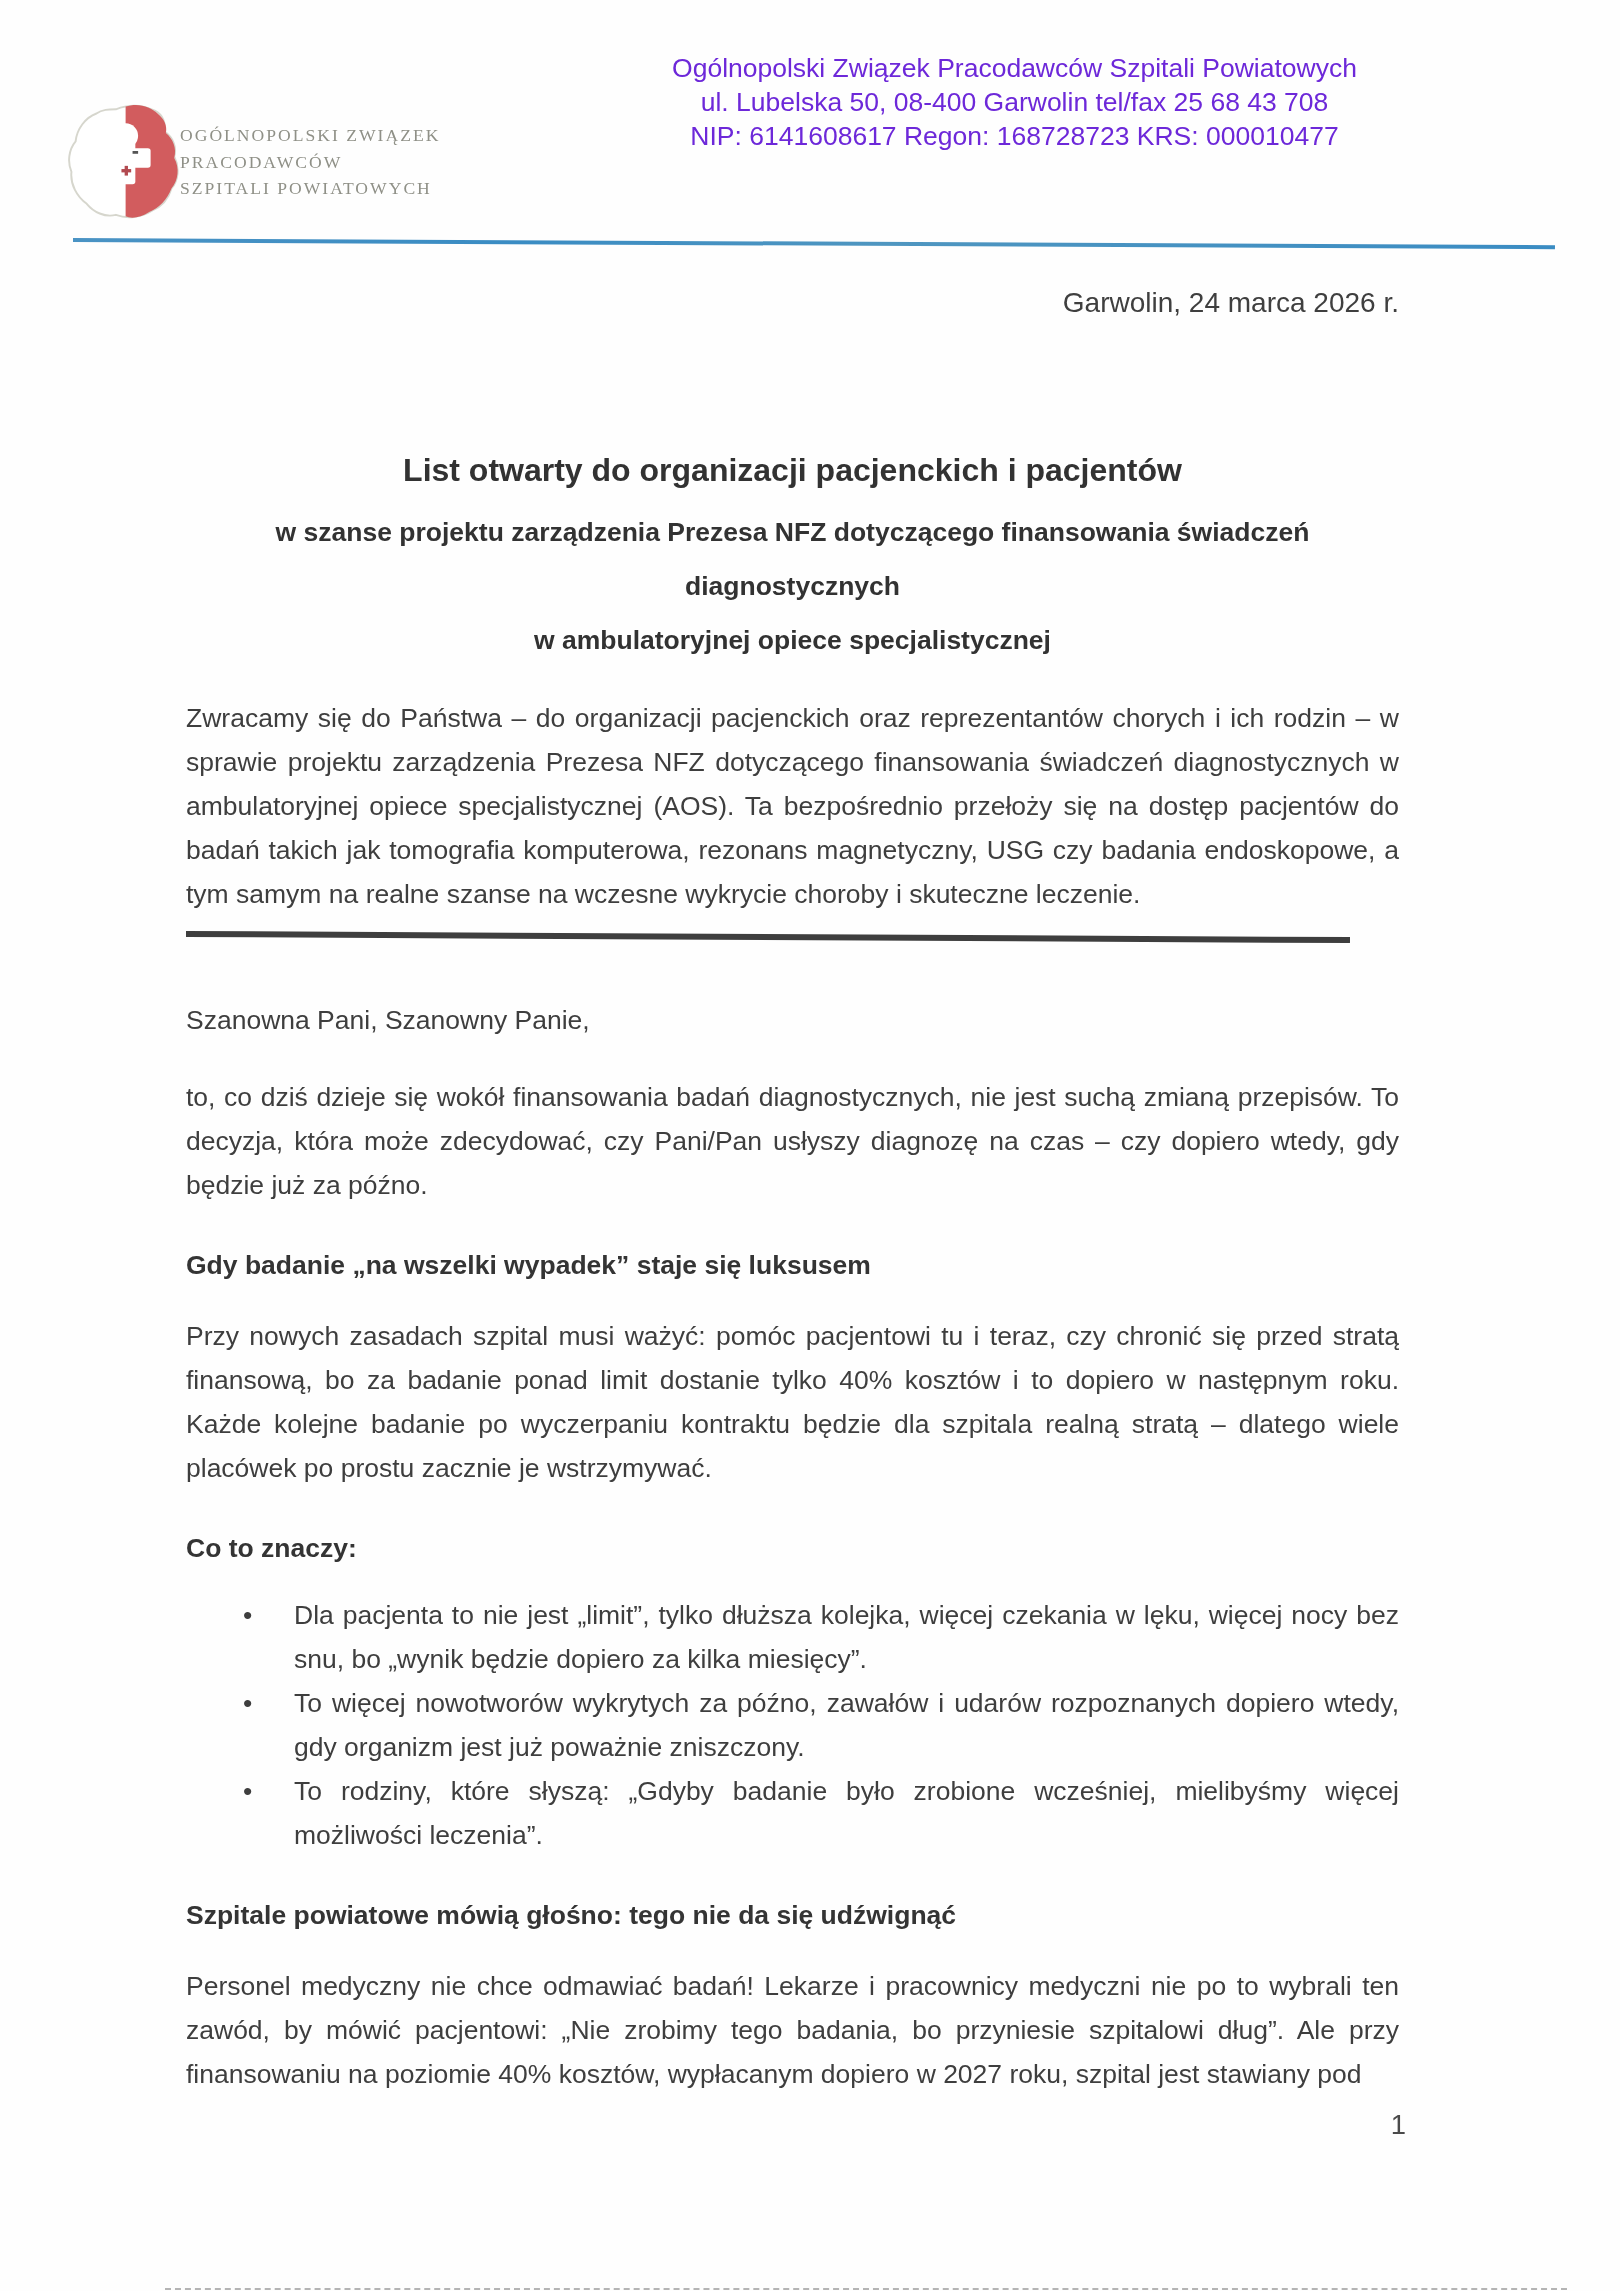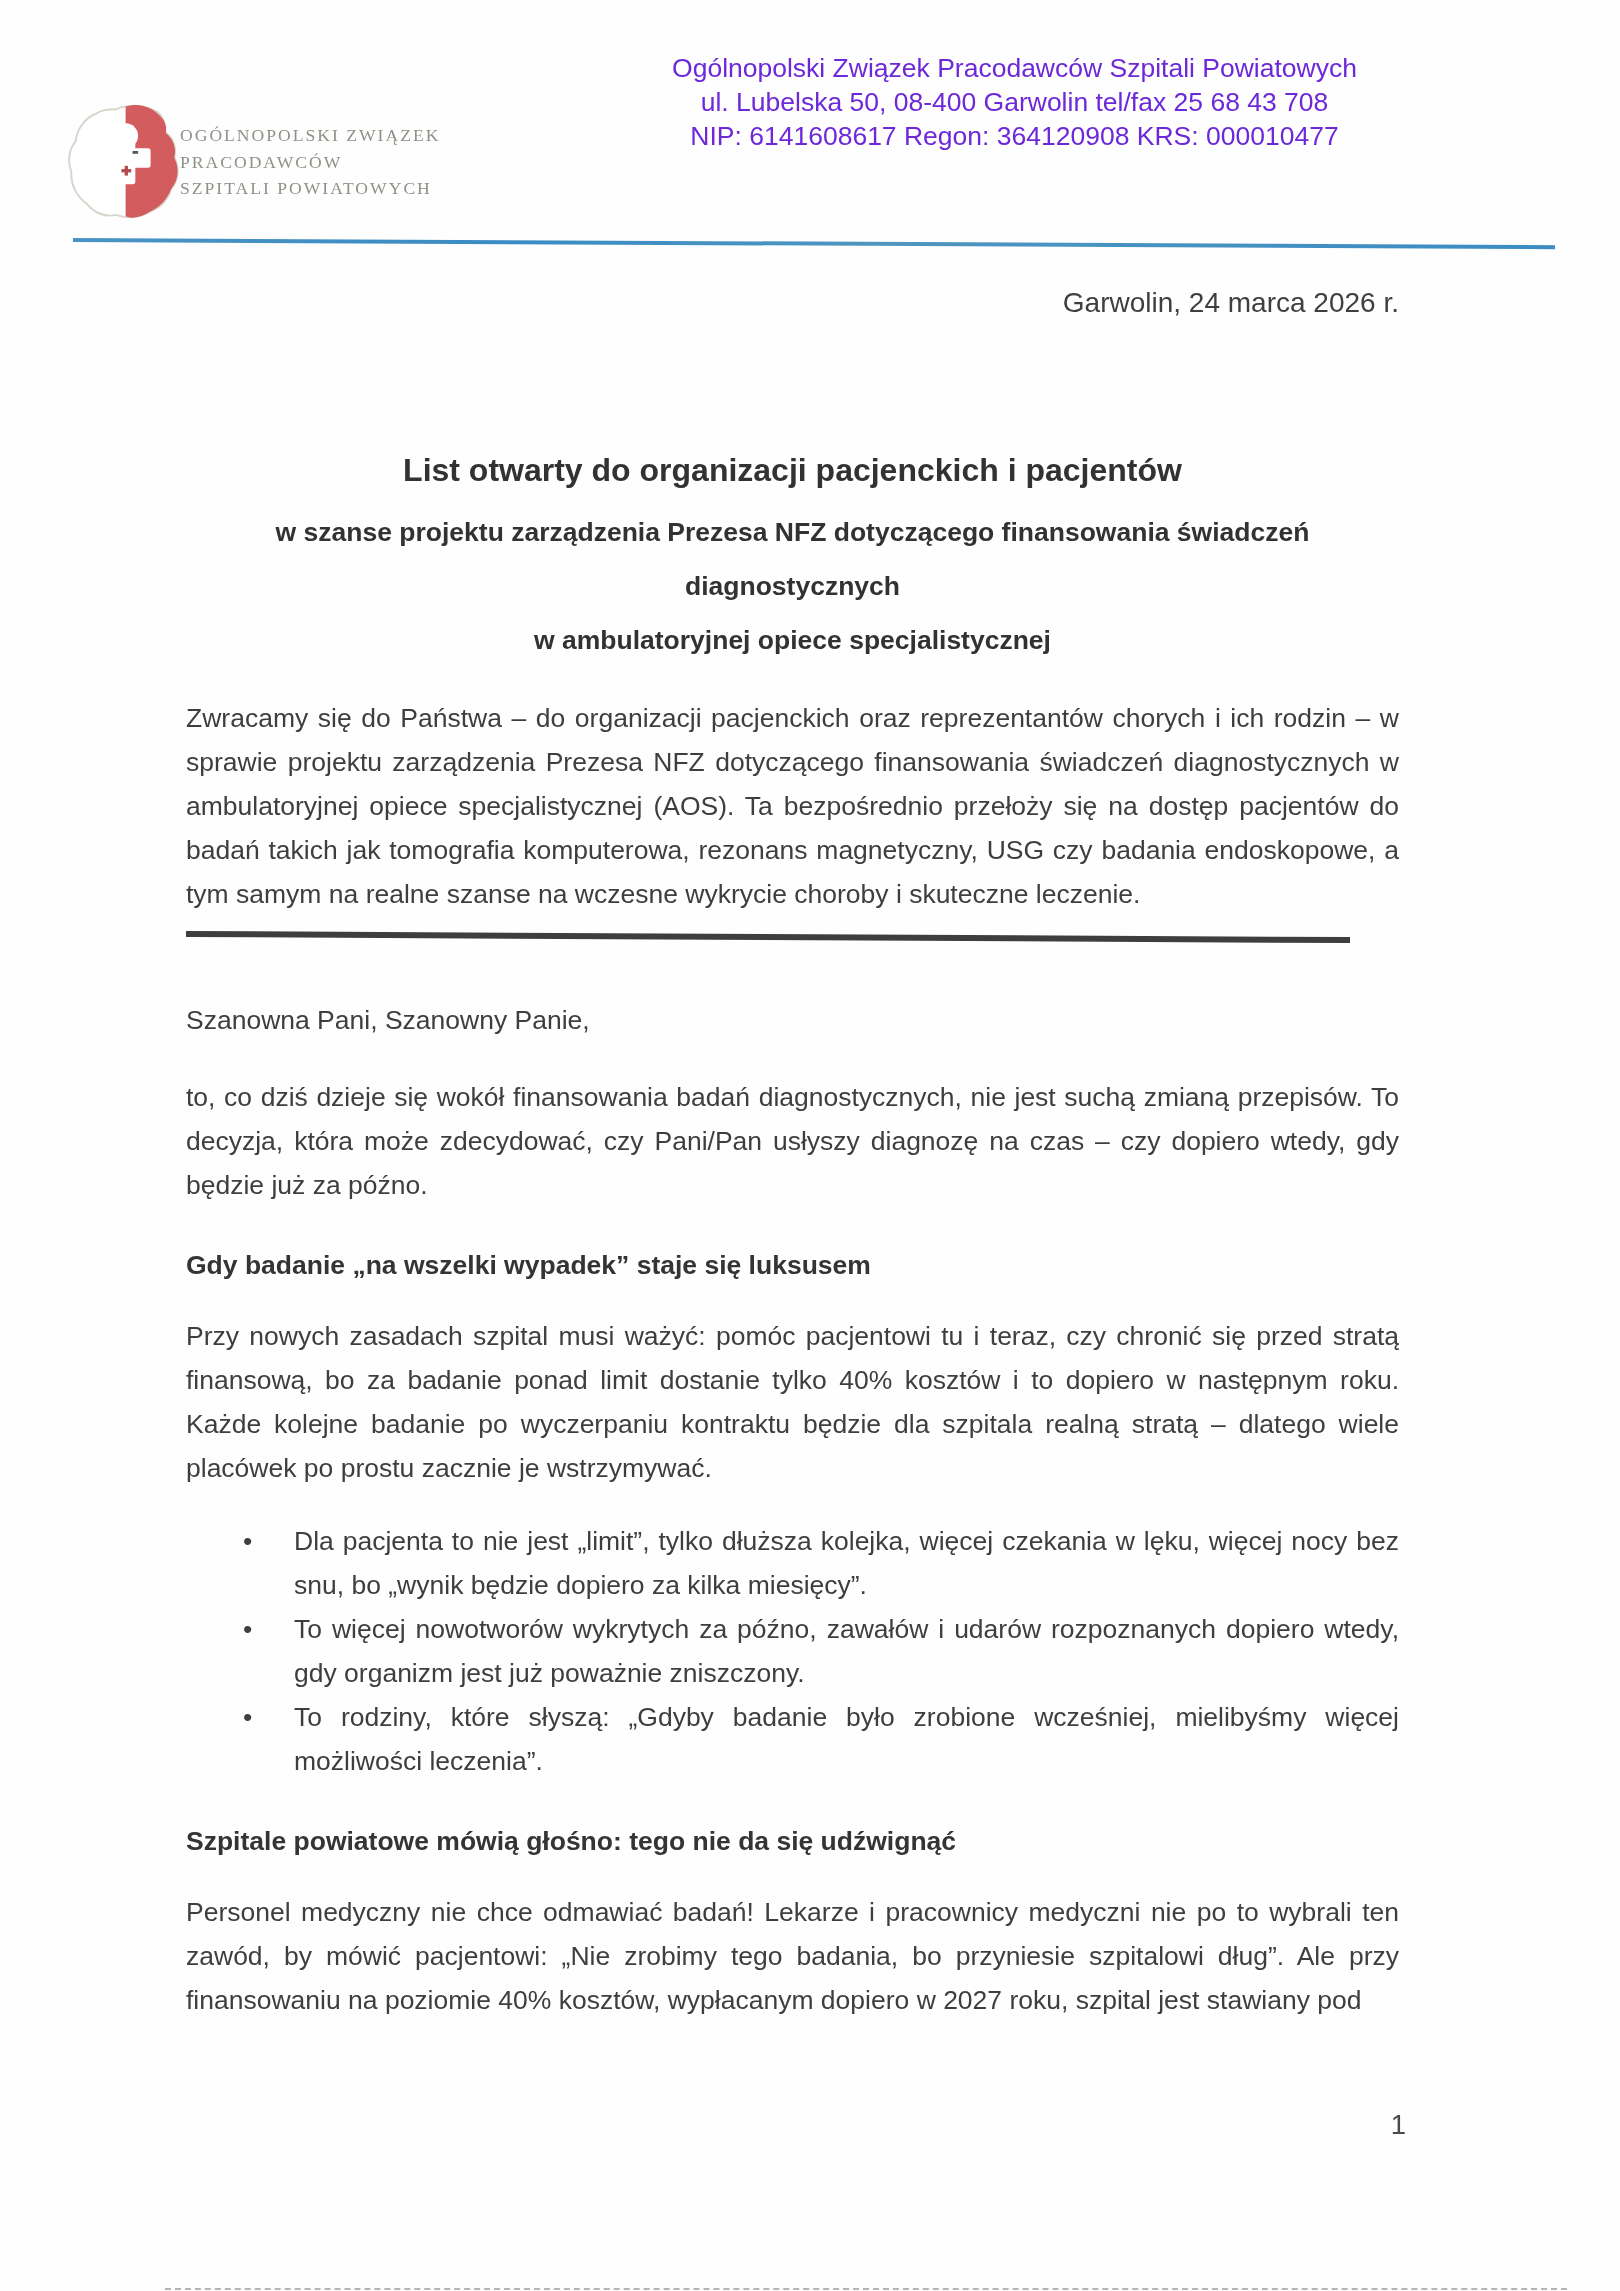--- a/index.html
+++ b/index.html
@@ -186,21 +186,21 @@
 
     <div class="logo-caption">
       <div>OGÓLNOPOLSKI ZWIĄZEK</div>
       <div>PRACODAWCÓW</div>
       <div>SZPITALI POWIATOWYCH</div>
     </div>
 
     <div class="lh-contact">
       <div>Ogólnopolski Związek Pracodawców Szpitali Powiatowych</div>
       <div>ul. Lubelska 50, 08-400 Garwolin tel/fax 25 68 43 708</div>
-      <div>NIP: 6141608617 Regon: 364120908 KRS: 000010477</div>
+      <div>NIP: 6141608617 Regon: 168728723 KRS: 000010477</div>
     </div>
 
     <div class="blue-rule"></div>
   </header>
 
   <div class="content">
 
     <div class="date-line">Garwolin, 24 marca 2026 r.</div>
 
     <h1 class="title">List otwarty do organizacji pacjenckich i pacjentów</h1>
@@ -215,20 +215,21 @@
     <div class="black-rule"></div>
 
     <p class="body-par salutation">Szanowna Pani, Szanowny Panie,</p>
 
     <p class="body-par par">to, co dziś dzieje się wokół finansowania badań diagnostycznych, nie jest suchą zmianą przepisów. To decyzja, która może zdecydować, czy Pani/Pan usłyszy diagnozę na czas – czy dopiero wtedy, gdy będzie już za późno.</p>
 
     <h2 class="sec-heading">Gdy badanie „na wszelki wypadek” staje się luksusem</h2>
 
     <p class="body-par par">Przy nowych zasadach szpital musi ważyć: pomóc pacjentowi tu i teraz, czy chronić się przed stratą finansową, bo za badanie ponad limit dostanie tylko 40% kosztów i to dopiero w następnym roku. Każde kolejne badanie po wyczerpaniu kontraktu będzie dla szpitala realną stratą – dlatego wiele placówek po prostu zacznie je wstrzymywać.</p>
 
+    <h2 class="sec-heading">Co to znaczy:</h2>
 
     <ul class="bullet-list">
       <li>Dla pacjenta to nie jest „limit”, tylko dłuższa kolejka, więcej czekania w lęku, więcej nocy bez snu, bo „wynik będzie dopiero za kilka miesięcy”.</li>
       <li>To więcej nowotworów wykrytych za późno, zawałów i udarów rozpoznanych dopiero wtedy, gdy organizm jest już poważnie zniszczony.</li>
       <li>To rodziny, które słyszą: „Gdyby badanie było zrobione wcześniej, mielibyśmy więcej możliwości leczenia”.</li>
     </ul>
 
 
     <h2 class="sec-heading">Szpitale powiatowe mówią głośno: tego nie da się udźwignąć</h2>
 

